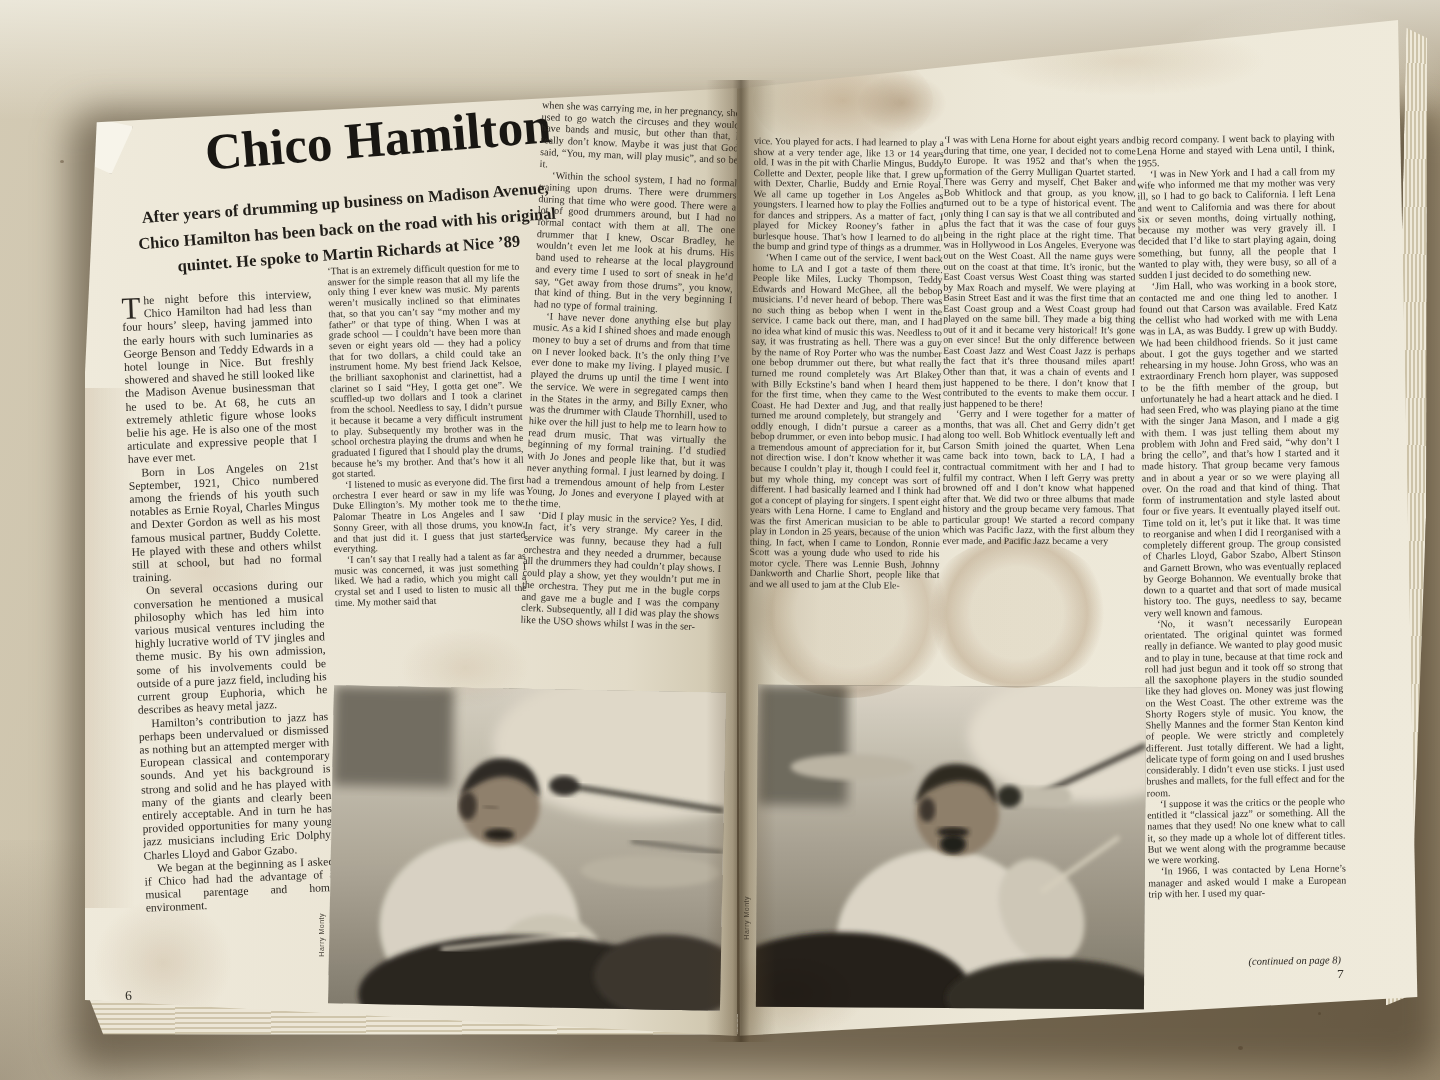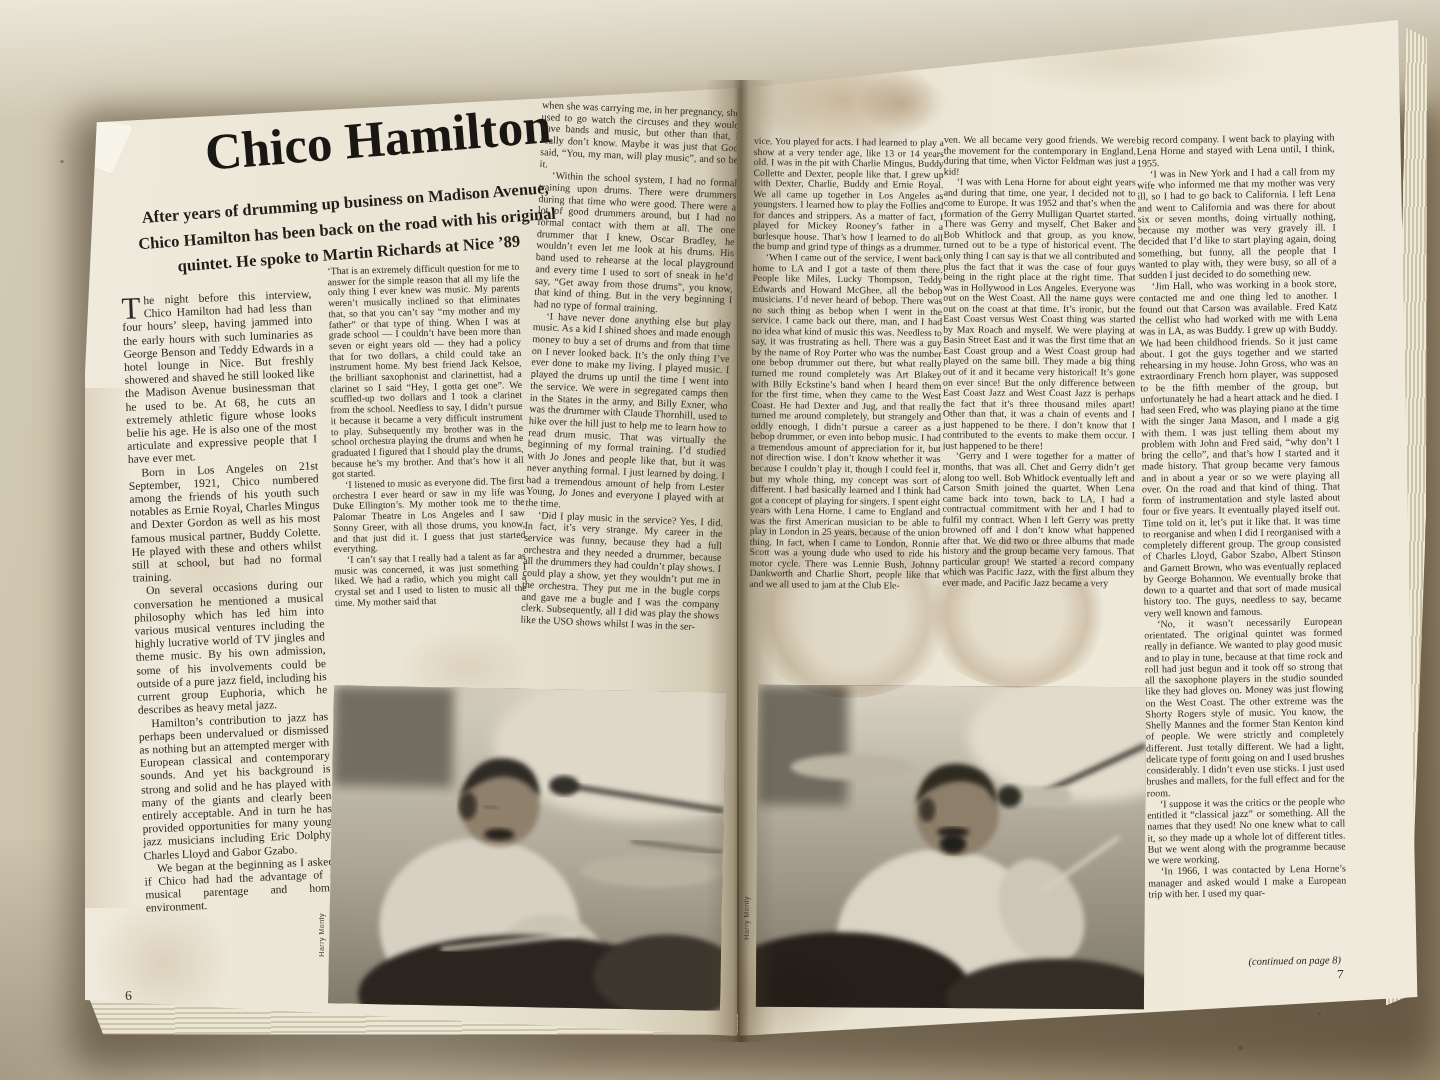--- a/index.html
+++ b/index.html
@@ -160,21 +160,20 @@
     <div class="stain" style="left:8px;top:810px;width:140px;height:130px;background:radial-gradient(ellipse,rgba(140,100,55,.16),rgba(140,100,55,0) 70%);"></div>
     <div class="stain" style="left:315px;top:540px;width:130px;height:80px;background:radial-gradient(ellipse,rgba(150,112,62,.13),rgba(150,112,62,0) 70%);"></div>
   </div>
 
   <div class="page right-page">
     <div class="col colD">
         <p>vice. You played for acts. I had learned to play a show at a very tender age, like 13 or 14 years old. I was in the pit with Charlie Mingus, Buddy Collette and Dexter, people like that. I grew up with Dexter, Charlie, Buddy and Ernie Royal. We all came up together in Los Angeles as youngsters. I learned how to play the Follies and for dances and strippers. As a matter of fact, I played for Mickey Rooney’s father in a burlesque house. That’s how I learned to do all the bump and grind type of things as a drummer.</p>
         <p>‘When I came out of the service, I went back home to LA and I got a taste of them there. People like Miles, Lucky Thompson, Teddy Edwards and Howard McGhee, all the bebop musicians. I’d never heard of bebop. There was no such thing as bebop when I went in the service. I came back out there, man, and I had no idea what kind of music this was. Needless to say, it was frustrating as hell. There was a guy by the name of Roy Porter who was the number one bebop drummer out there, but what really turned me round completely was Art Blakey with Billy Eckstine’s band when I heard them for the first time, when they came to the West Coast. He had Dexter and Jug, and that really turned me around completely, but strangely and oddly enough, I didn’t pursue a career as a bebop drummer, or even into bebop music. I had a tremendous amount of appreciation for it, but not direction wise. I don’t know whether it was because I couldn’t play it, though I could feel it, but my whole thing, my concept was sort of different. I had basically learned and I think had got a concept of playing for singers. I spent eight years with Lena Horne. I came to England and was the first American musician to be able to play in London in 25 years, because of the union thing. In fact, when I came to London, Ronnie Scott was a young dude who used to ride his motor cycle. There was Lennie Bush, Johnny Dankworth and Charlie Short, people like that and we all used to jam at the Club Ele-</p>
       </div>
     <div class="col colE">
-        <p>ven. We all became very good friends. We were the movement for the contemporary in England, during that time, when Victor Feldman was just a kid!</p>
         <p>‘I was with Lena Horne for about eight years and during that time, one year, I decided not to come to Europe. It was 1952 and that’s when the formation of the Gerry Mulligan Quartet started. There was Gerry and myself, Chet Baker and Bob Whitlock and that group, as you know, turned out to be a type of historical event. The only thing I can say is that we all contributed and plus the fact that it was the case of four guys being in the right place at the right time. That was in Hollywood in Los Angeles. Everyone was out on the West Coast. All the name guys were out on the coast at that time. It’s ironic, but the East Coast versus West Coast thing was started by Max Roach and myself. We were playing at Basin Street East and it was the first time that an East Coast group and a West Coast group had played on the same bill. They made a big thing out of it and it became very historical! It’s gone on ever since! But the only difference between East Coast Jazz and West Coast Jazz is perhaps the fact that it’s three thousand miles apart! Other than that, it was a chain of events and I just happened to be there. I don’t know that I contributed to the events to make them occur. I just happened to be there!</p>
         <p>‘Gerry and I were together for a matter of months, that was all. Chet and Gerry didn’t get along too well. Bob Whitlock eventually left and Carson Smith joined the quartet. When Lena came back into town, back to LA, I had a contractual commitment with her and I had to fulfil my contract. When I left Gerry was pretty browned off and I don’t know what happened after that. We did two or three albums that made history and the group became very famous. That particular group! We started a record company which was Pacific Jazz, with the first album they ever made, and Pacific Jazz became a very</p>
       </div>
     <div class="col colG">
         <p>big record company. I went back to playing with Lena Horne and stayed with Lena until, I think, 1955.</p>
         <p>‘I was in New York and I had a call from my wife who informed me that my mother was very ill, so I had to go back to California. I left Lena and went to California and was there for about six or seven months, doing virtually nothing, because my mother was very gravely ill. I decided that I’d like to start playing again, doing something, but funny, all the people that I wanted to play with, they were busy, so all of a sudden I just decided to do something new.</p>
         <p>‘Jim Hall, who was working in a book store, contacted me and one thing led to another. I found out that Carson was available. Fred Katz the cellist who had worked with me with Lena was in LA, as was Buddy. I grew up with Buddy. We had been childhood friends. So it just came about. I got the guys together and we started rehearsing in my house. John Gross, who was an extraordinary French horn player, was supposed to be the fifth member of the group, but unfortunately he had a heart attack and he died. I had seen Fred, who was playing piano at the time with the singer Jana Mason, and I made a gig with them. I was just telling them about my problem with John and Fred said, “why don’t I bring the cello”, and that’s how I started and it made history. That group became very famous and in about a year or so we were playing all over. On the road and that kind of thing. That form of instrumentation and style lasted about four or five years. It eventually played itself out. Time told on it, let’s put it like that. It was time to reorganise and when I did I reorganised with a completely different group. The group consisted of Charles Lloyd, Gabor Szabo, Albert Stinson and Garnett Brown, who was eventually replaced by George Bohannon. We eventually broke that down to a quartet and that sort of made musical history too. The guys, needless to say, became very well known and famous.</p>
         <p>‘No, it wasn’t necessarily European orientated. The original quintet was formed really in defiance. We wanted to play good music and to play in tune, because at that time rock and roll had just begun and it took off so strong that all the saxophone players in the studio sounded like they had gloves on. Money was just flowing on the West Coast. The other extreme was the Shorty Rogers style of music. You know, the Shelly Mannes and the former Stan Kenton kind of people. We were strictly and completely different. Just totally different. We had a light, delicate type of form going on and I used brushes considerably. I didn’t even use sticks. I just used brushes and mallets, for the full effect and for the room.</p>
         <p>‘I suppose it was the critics or the people who entitled it “classical jazz” or something. All the names that they used! No one knew what to call it, so they made up a whole lot of different titles. But we went along with the programme because we were working.</p>
         <p>‘In 1966, I was contacted by Lena Horne’s manager and asked would I make a European trip with her. I used my quar-</p>

